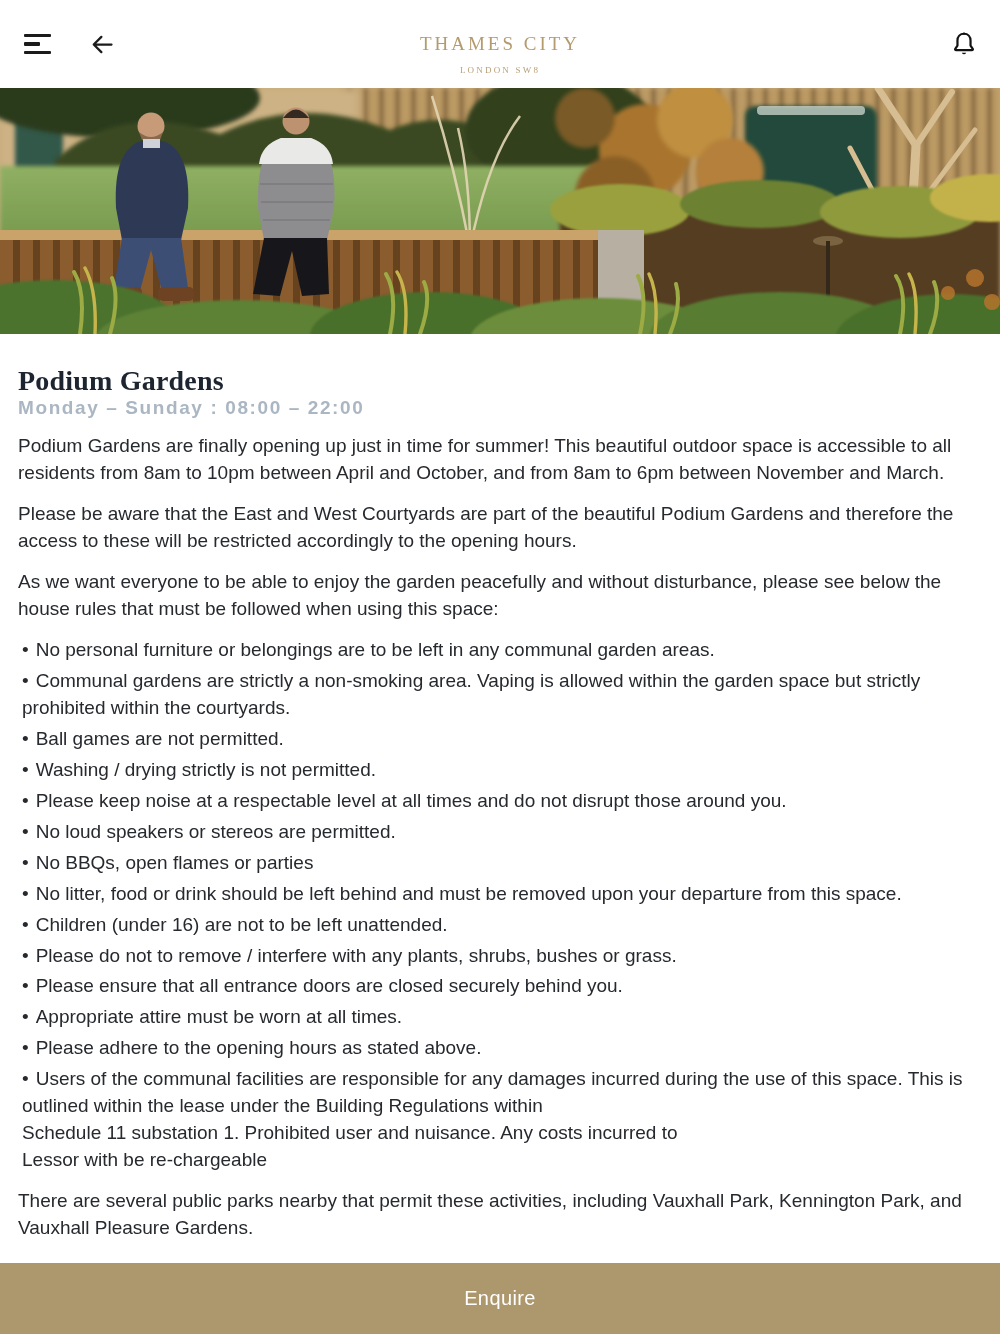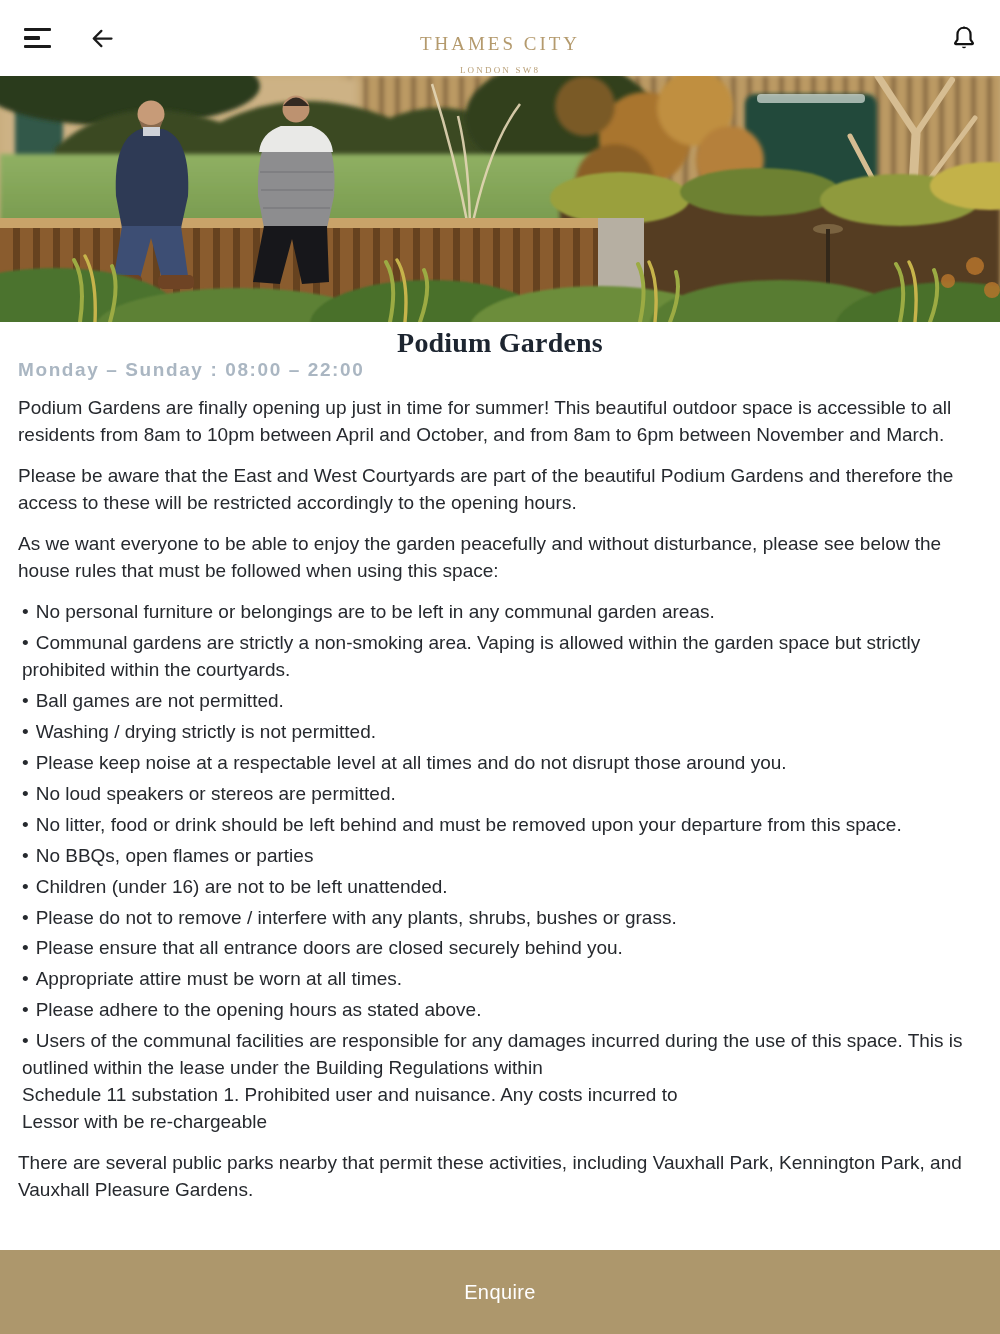--- a/index.html
+++ b/index.html
@@ -1,44 +1,44 @@
 <!DOCTYPE html>
 <html><head>
 <meta charset="utf-8">
 <style>
   html,body{margin:0;padding:0;background:#ffffff;}
   .screen{
     position:relative;width:1000px;height:1334px;background:#ffffff;overflow:hidden;
     font-family:"Liberation Sans",sans-serif;color:#24292e;
   }
   
-  .app-header{position:relative;height:76px;background:#ffffff;border-radius:16px;}
+  .app-header{position:relative;height:88px;background:#ffffff;border-radius:16px;}
   .hleft{position:absolute;left:18px;top:0;height:100%;display:flex;align-items:center;gap:26px;}
   .icon-btn{background:none;border:none;padding:6px;margin:0;cursor:pointer;display:flex;align-items:center;justify-content:center;}
   .hamburger{display:flex;flex-direction:column;gap:5px;width:27px;}
   .hamburger i{display:block;height:3.5px;background:#1b1b1b;border-radius:1px;width:27px;}
   .hamburger i.short{width:16px;}
   .brand{position:absolute;left:0;right:0;top:33px;text-align:center;pointer-events:none;}
   .brand-title{font-family:"Liberation Serif",serif;font-size:19px;letter-spacing:3px;color:#b49a6d;}
   .brand-sub{font-family:"Liberation Serif",serif;font-size:9px;letter-spacing:2.2px;color:#b9a078;margin-top:10px;}
   .hright{position:absolute;right:16px;top:0;height:100%;display:flex;align-items:center;}
   
   .hero{width:1000px;height:246px;overflow:hidden;line-height:0;}
   .hero svg{display:block;}
   
   main{padding:0 18px;}
-  .page-title{font-family:"Liberation Serif",serif;font-weight:bold;font-size:28px;color:#1d2530;margin:5px 0 0;letter-spacing:.2px;text-align:center;}
+  .page-title{font-family:"Liberation Serif",serif;font-weight:bold;font-size:28px;color:#1d2530;margin:31px 0 0;letter-spacing:.2px;}
   .hours{font-size:19px;color:#9caab8;letter-spacing:1.6px;font-weight:bold;opacity:.85;}
   p.body{font-size:19px;line-height:1.42;margin:14px 0 0;color:#26292e;}
   .rules{margin-top:14px;}
   .bullet{font-size:19px;line-height:1.42;margin:4px;color:#26292e;white-space:pre-line;}
   .bullet .dot{margin-right:7px;}
   
   .enquire-bar{
-    position:absolute;left:0;right:0;bottom:0;height:84px;background:#ad976c;
+    position:absolute;left:0;right:0;bottom:0;height:71px;background:#ad976c;
     display:flex;align-items:center;justify-content:center;cursor:pointer;
   }
   .enquire-bar span{color:#ffffff;font-size:20px;letter-spacing:.4px;}
 </style>
 </head>
 <body>
 
 <div class="screen">
 
   <header class="app-header">
@@ -214,22 +214,22 @@
     <p class="body">Please be aware that the East and West Courtyards are part of the beautiful Podium Gardens and therefore the access to these will be restricted accordingly to the opening hours.</p>
     <p class="body">As we want everyone to be able to enjoy the garden peacefully and without disturbance, please see below the house rules that must be followed when using this space:</p>
 
     <div class="rules">
       <p class="bullet"><span class="dot">•</span><span>No personal furniture or belongings are to be left in any communal garden areas.</span></p>
       <p class="bullet"><span class="dot">•</span><span>Communal gardens are strictly a non-smoking area. Vaping is allowed within the garden space but strictly prohibited within the courtyards.</span></p>
       <p class="bullet"><span class="dot">•</span><span>Ball games are not permitted.</span></p>
       <p class="bullet"><span class="dot">•</span><span>Washing / drying strictly is not permitted.</span></p>
       <p class="bullet"><span class="dot">•</span><span>Please keep noise at a respectable level at all times and do not disrupt those around you.</span></p>
       <p class="bullet"><span class="dot">•</span><span>No loud speakers or stereos are permitted.</span></p>
+      <p class="bullet"><span class="dot">•</span><span>No BBQs, open flames or parties</span></p>
       <p class="bullet"><span class="dot">•</span><span>No litter, food or drink should be left behind and must be removed upon your departure from this space.</span></p>
-      <p class="bullet"><span class="dot">•</span><span>No BBQs, open flames or parties</span></p>
       <p class="bullet"><span class="dot">•</span><span>Children (under 16) are not to be left unattended.</span></p>
       <p class="bullet"><span class="dot">•</span><span>Please do not to remove / interfere with any plants, shrubs, bushes or grass.</span></p>
       <p class="bullet"><span class="dot">•</span><span>Please ensure that all entrance doors are closed securely behind you.</span></p>
       <p class="bullet"><span class="dot">•</span><span>Appropriate attire must be worn at all times.</span></p>
       <p class="bullet"><span class="dot">•</span><span>Please adhere to the opening hours as stated above.</span></p>
       <p class="bullet"><span class="dot">•</span><span>Users of the communal facilities are responsible for any damages incurred during the use of this space. This is outlined within the lease under the Building Regulations within
 Schedule 11 substation 1. Prohibited user and nuisance. Any costs incurred to
 Lessor with be re-chargeable</span></p>
     </div>
 

